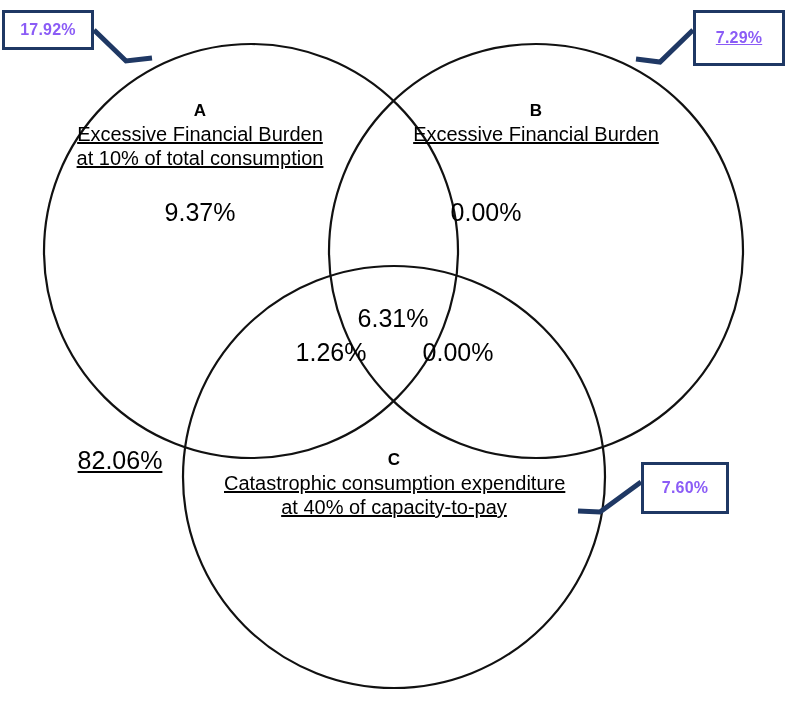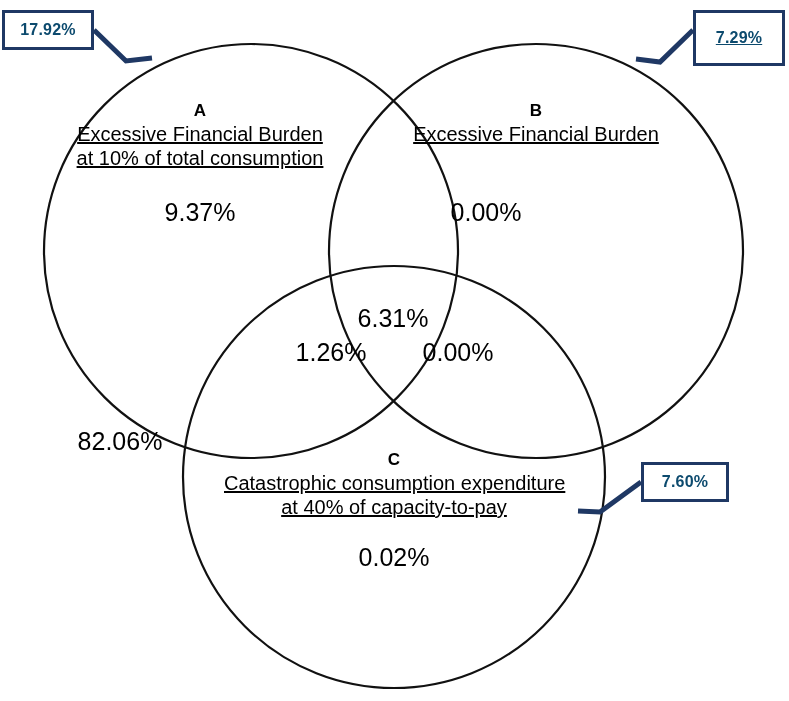--- a/index.html
+++ b/index.html
@@ -43,44 +43,44 @@
   }
   .value {
     font-size: 25px;
     font-weight: normal;
   }
   .callout {
     position: absolute;
     box-sizing: border-box;
     border: 3px solid #1F3864;
     background: #ffffff;
-    color: #0c4a6e;
+    color: #8b5cf6;
     font-size: 16px;
     font-weight: bold;
     display: flex;
     align-items: center;
     justify-content: center;
     letter-spacing: 0.2px;
   }
   #callout-a { left: 2px;   top: 10px;  width: 92px;  height: 40px; }
   #callout-b { left: 693px; top: 10px;  width: 92px;  height: 56px; text-decoration: underline; }
-  #callout-c { left: 641px; top: 462px; width: 88px;  height: 40px; }
+  #callout-c { left: 641px; top: 462px; width: 88px;  height: 52px; }
 
   
   #label-a      { left: 75px;  top: 101px; width: 250px; }
   #label-b      { left: 411px; top: 101px; width: 250px; }
   #label-c      { left: 224px; top: 450px; width: 340px; }
   #val-a        { left: 125px; top: 197px; width: 150px; }
   #val-b        { left: 411px; top: 197px; width: 150px; }
   #val-c        { left: 319px; top: 542px; width: 150px; }
   #val-ab       { left: 318px; top: 197px; width: 150px; }
   #val-abc      { left: 318px; top: 303px; width: 150px; }
   #val-ac       { left: 256px; top: 337px; width: 150px; }
   #val-bc       { left: 383px; top: 337px; width: 150px; }
-  #val-outside  { left: 40px;  top: 426px; width: 160px; }
+  #val-outside  { left: 40px;  top: 445px; width: 160px; text-decoration: underline; }
 </style>
 </head>
 <body>
 
 <div id="venn-page">
 
   <svg id="venn-svg" viewBox="0 0 789 701">
 
     <circle cx="251" cy="251" r="207" fill="none" stroke="#111111" stroke-width="2.2"></circle>
 
@@ -106,21 +106,20 @@
     <div class="set-label">B</div>
     <div class="set-desc">Excessive Financial Burden</div>
   </div>
   <div class="txt value" id="val-b">0.00%</div>
 
   <div class="txt" id="label-c">
     <div class="set-label">C</div>
     <div class="set-desc">Catastrophic consumption expenditure</div>
     <div class="set-desc">at 40% of capacity-to-pay</div>
   </div>
-  <div class="txt value" id="val-c">0.02%</div>
 
   <div class="txt value" id="val-abc">6.31%</div>
   <div class="txt value" id="val-ac">1.26%</div>
   <div class="txt value" id="val-bc">0.00%</div>
 
   <div class="txt value" id="val-outside">82.06%</div>
 
   <div class="callout" id="callout-a">17.92%</div>
   <div class="callout" id="callout-b">7.29%</div>
   <div class="callout" id="callout-c">7.60%</div>

